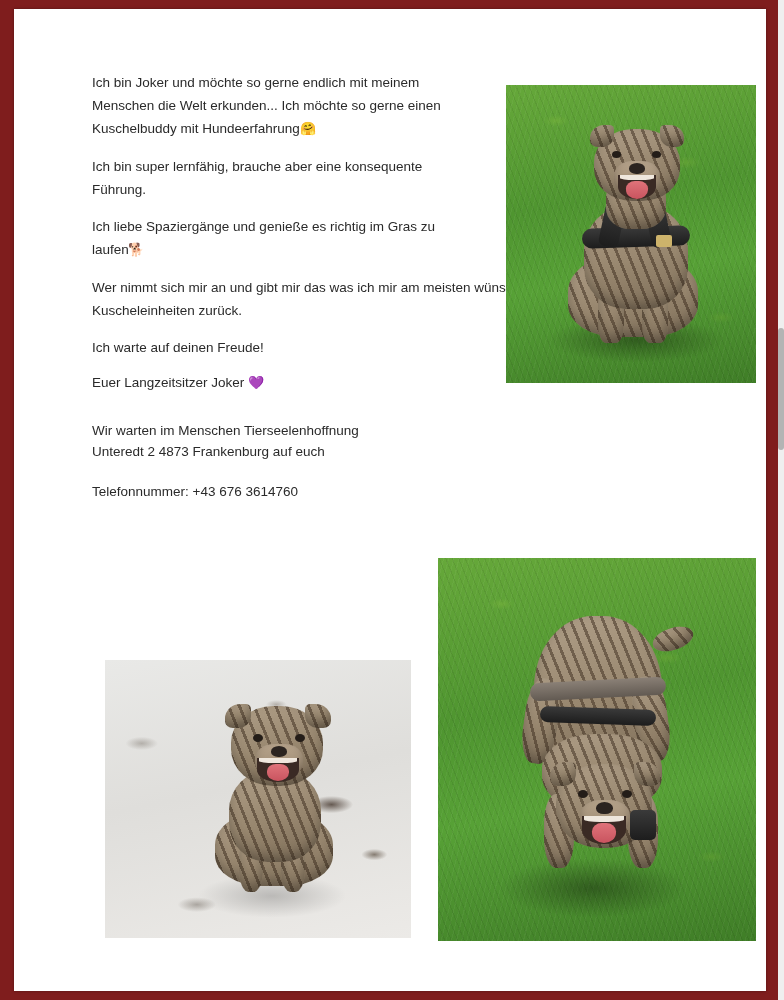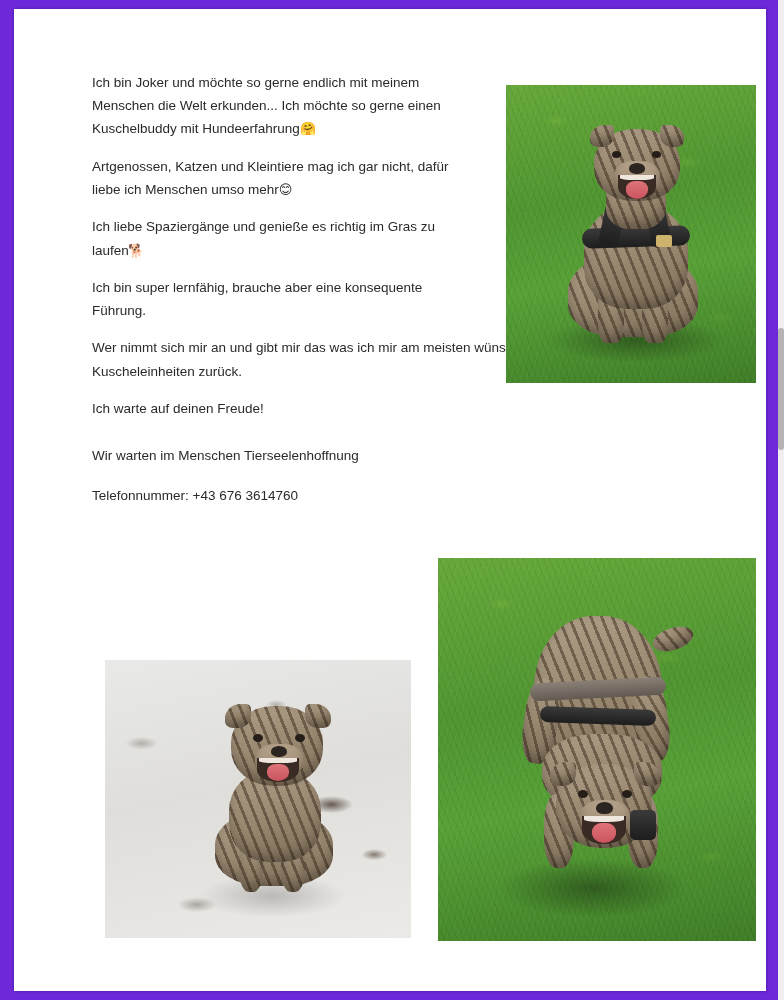--- a/index.html
+++ b/index.html
@@ -10,21 +10,21 @@
   body {
     width: 784px;
     height: 1000px;
     overflow: hidden;
     font-family: "Liberation Sans", sans-serif;
   }
   .page-wrap {
     position: relative;
     width: 784px;
     height: 1000px;
-    background: #6d28d9;
+    background: #7f1d1d;
   }
   .page {
     position: absolute;
     left: 14px;
     top: 9px;
     width: 752px;
     height: 982px;
     background: #ffffff;
     box-shadow: 0 0 3px rgba(0,0,0,0.35);
     overflow: hidden;
@@ -198,35 +198,36 @@
 <body>
 
 <div class="page-wrap">
 
   <div class="page">
 
     <div class="content">
 
       <p class="para text-col"><span>Ich bin Joker und möchte so gerne endlich mit meinem Menschen die Welt erkunden... Ich möchte so gerne einen Kuschelbuddy mit Hundeerfahrung</span><span class="emoji">🤗</span></p>
 
-      <p class="para text-col"><span>Artgenossen, Katzen und Kleintiere mag ich gar nicht, dafür liebe ich Menschen umso mehr</span><span class="emoji">😊</span></p>
-
+
+
+      <p class="para text-col"><span>Ich bin super lernfähig, brauche aber eine konsequente Führung.</span></p>
 
       <p class="para text-col"><span>Ich liebe Spaziergänge und genieße es richtig im Gras zu laufen</span><span class="emoji">🐕</span></p>
 
-      <p class="para text-col"><span>Ich bin super lernfähig, brauche aber eine konsequente Führung.</span></p>
-
 
       <p class="para wide"><span>Wer nimmt sich mir an und gibt mir das was ich mir am meisten wünsche? Ich gebe auch ganz viel Kuscheleinheiten zurück.</span></p>
 
       <p class="para wide tight"><span>Ich warte auf deinen Freude!</span></p>
 
+      <p class="para wide"><span>Euer Langzeitsitzer Joker</span> <span class="emoji">💜</span></p>
 
       <div class="addr-block">
         <p class="addr-line">Wir warten im Menschen Tierseelenhoffnung</p>
+        <p class="addr-line">Unteredt 2 4873 Frankenburg auf euch</p>
         <p class="phone-line">Telefonnummer: +43 676 3614760</p>
       </div>
     </div>
 
     <div class="photo grass" id="photo-top-right">
       <div class="shadow-blob" style="left:40px; top:232px; width:180px; height:46px; border-radius:50%;"></div>
 
       <div class="body-part" style="left:62px; top:168px; width:130px; height:84px; border-radius:46% 46% 38% 38%;"></div>
 
       <div class="body-part" style="left:92px; top:196px; width:26px; height:62px; border-radius:40% 40% 30% 30%;"></div>

